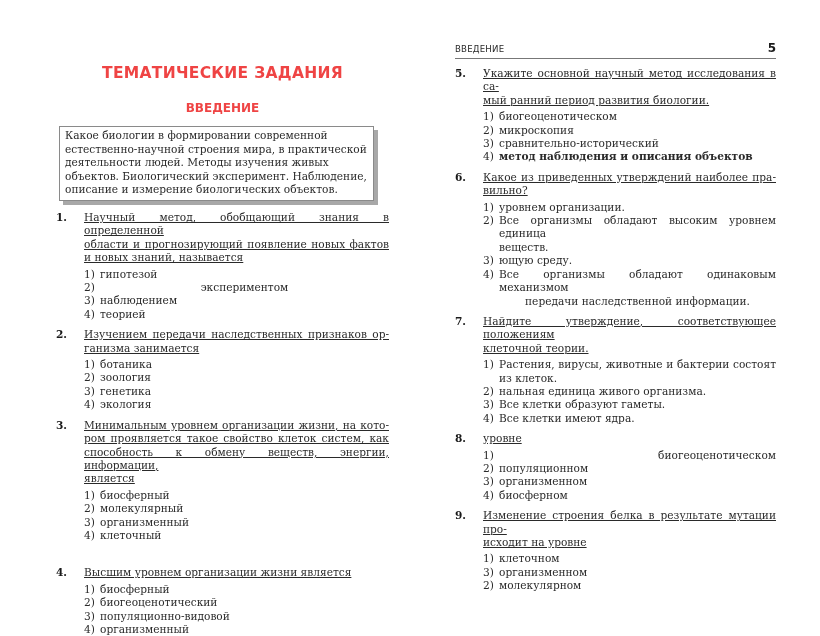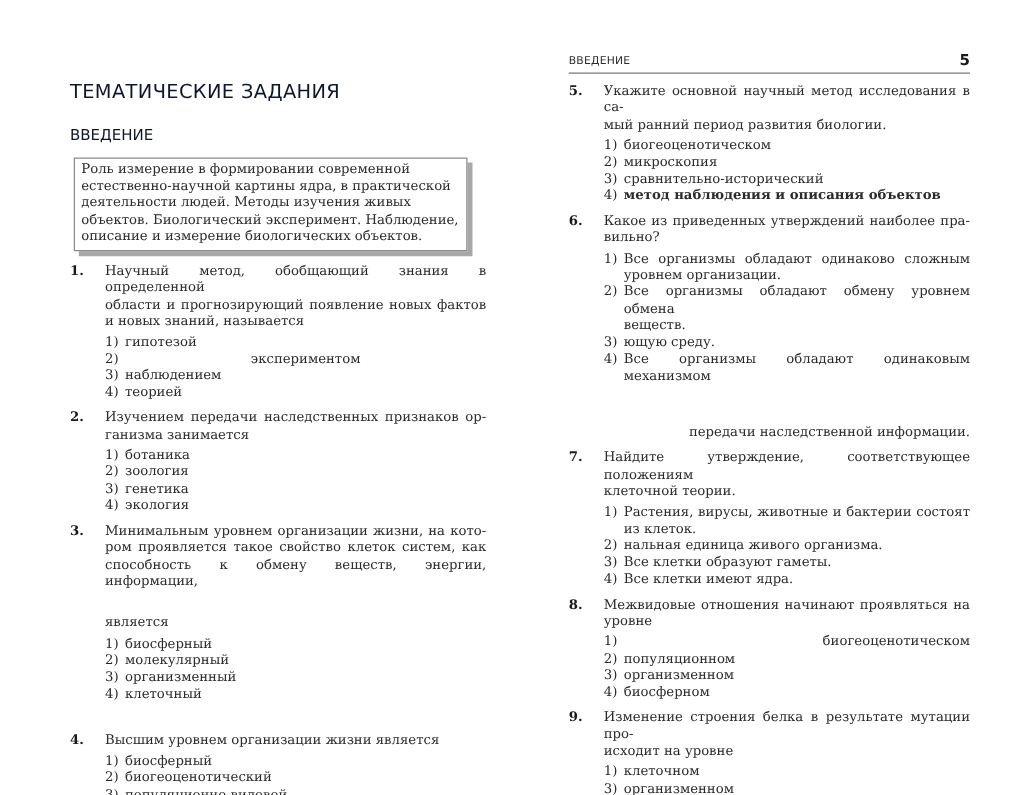--- a/index.html
+++ b/index.html
@@ -6,23 +6,23 @@
     body {
       width: 820px; height: 636px; position: relative; overflow: hidden;
       font-family: "DejaVu Serif", "Liberation Serif", serif;
       color: #2a2a2a;
     }
     .page { position: absolute; top: 0; height: 636px; }
     .page-left { left: 56px; width: 333px; }
     .page-right { left: 455px; width: 321px; }
 
     .title {
-      position: absolute; left: 0; width: 100%; text-align: left;
+      position: absolute; left: 0; width: 100%; text-align: center;
       font-family: "DejaVu Sans", "Liberation Sans", sans-serif;
-      font-weight: normal; color: #0f172a;
+      font-weight: bold; color: #ef4444;
     }
     .title-main { top: 64px; font-size: 15.5px; letter-spacing: 0.3px; }
     .title-sub { top: 101px; font-size: 12px; }
 
     .topic-box {
       position: absolute; left: 3px; top: 126px; width: 303px;
       border: 1px solid #8a8a8a; background: #fff;
       box-shadow: 4px 4px 0 #a8a8a8;
       padding: 2px 5px 3px 5px;
       font-size: 10.6px; line-height: 13.6px; color: #2a2a2a;
@@ -33,34 +33,34 @@
       border-bottom: 1px solid #777;
       height: 14px;
       font-family: "DejaVu Sans", "Liberation Sans", sans-serif;
     }
     .rh-title { position: absolute; left: 0; top: 0; font-size: 8.6px; color: #2a2a2a; letter-spacing: 0.2px; }
     .rh-page { position: absolute; right: 0; top: -3px; font-size: 12px; font-weight: bold; color: #1a1a1a; }
 
     .questions { position: absolute; left: 0; width: 100%; }
     .q { position: relative; padding-left: 28px; font-size: 10.6px; line-height: 13.4px; }
     .q-num { position: absolute; left: 0; top: 0; font-weight: bold; color: #1a1a1a; }
-    .q-text { text-align: justify; }
+    .q-text { text-align: justify; text-decoration: underline; }
     .opts { margin-top: 3px; }
     .opt { position: relative; padding-left: 16px; text-align: justify; }
     .opt-num { position: absolute; left: 0; top: 0; }
   </style>
 </head>
 <body>
 
 <div class="page page-left">
   <div class="title title-main">ТЕМАТИЧЕСКИЕ ЗАДАНИЯ</div>
   <div class="title title-sub">ВВЕДЕНИЕ</div>
   <div class="topic-box" id="topic-box">
-      <div>Роль измерение в формировании современной</div>
-      <div>естественно-научной картины ядра, в практической</div>
+      <div>Какое биологии в формировании современной</div>
+      <div>естественно-научной строения мира, в практической</div>
       <div>деятельности людей. Методы изучения живых</div>
       <div>объектов. Биологический эксперимент. Наблюдение,</div>
       <div>описание и измерение биологических объектов.</div>
     </div>
   <div class="questions" id="questions-left" style="top:211px;">
       <div class="q">
         <span class="q-num">1.</span>
         <div class="q-text">
           <div style="text-align: justify; text-align-last: justify;">Научный метод, обобщающий знания в определенной</div>
           <div style="text-align: justify; text-align-last: justify;">области и прогнозирующий появление новых фактов</div>
@@ -109,21 +109,21 @@
             <div style="text-align: left;">экология</div>
           </div>
         </div>
       </div>
       <div class="q" style="margin-top: 7px;">
         <span class="q-num">3.</span>
         <div class="q-text">
           <div style="text-align: justify; text-align-last: justify;">Минимальным уровнем организации жизни, на кото-</div>
           <div style="text-align: justify; text-align-last: justify;">ром проявляется такое свойство клеток систем, как</div>
           <div style="text-align: justify; text-align-last: justify;">способность к обмену веществ, энергии, информации,</div>
-          <div style="text-align: left; text-align-last: left; margin-top: 20px;">является</div>
+          <div style="text-align: left; text-align-last: left;">является</div>
         </div>
         <div class="opts">
           <div class="opt">
             <span class="opt-num">1)</span>
             <div style="text-align: left;">биосферный</div>
           </div>
           <div class="opt">
             <span class="opt-num">2)</span>
             <div style="text-align: left;">молекулярный</div>
           </div>
@@ -197,36 +197,35 @@
       </div>
       <div class="q" style="margin-top: 7px;">
         <span class="q-num">6.</span>
         <div class="q-text">
           <div style="text-align: justify; text-align-last: justify;">Какое из приведенных утверждений наиболее пра-</div>
           <div style="text-align: left; text-align-last: left;">вильно?</div>
         </div>
         <div class="opts">
           <div class="opt">
             <span class="opt-num">1)</span>
-            <div style="text-align: justify; text-align-last: justify;">Все организмы обладают одинаково сложным</div>
             <div style="text-align: left;">уровнем организации.</div>
           </div>
           <div class="opt">
             <span class="opt-num">2)</span>
-            <div style="text-align: justify; text-align-last: justify;">Все организмы обладают обмену уровнем обмена</div>
+            <div style="text-align: justify; text-align-last: justify;">Все организмы обладают высоким уровнем единица</div>
             <div style="text-align: left;">веществ.</div>
           </div>
           <div class="opt">
             <span class="opt-num">3)</span>
             <div style="text-align: left;">ющую среду.</div>
           </div>
           <div class="opt">
             <span class="opt-num">4)</span>
             <div style="text-align: justify; text-align-last: justify;">Все организмы обладают одинаковым механизмом</div>
-            <div style="text-align: right; margin-top: 32px;">передачи наследственной информации.</div>
+            <div style="text-align: center;">передачи наследственной информации.</div>
           </div>
         </div>
       </div>
       <div class="q" style="margin-top: 7px;">
         <span class="q-num">7.</span>
         <div class="q-text">
           <div style="text-align: justify; text-align-last: justify;">Найдите утверждение, соответствующее положениям</div>
           <div style="text-align: left; text-align-last: left;">клеточной теории.</div>
         </div>
         <div class="opts">
@@ -245,21 +244,20 @@
           </div>
           <div class="opt">
             <span class="opt-num">4)</span>
             <div style="text-align: left;">Все клетки имеют ядра.</div>
           </div>
         </div>
       </div>
       <div class="q" style="margin-top: 7px;">
         <span class="q-num">8.</span>
         <div class="q-text">
-          <div style="text-align: justify; text-align-last: justify;">Межвидовые отношения начинают проявляться на</div>
           <div style="text-align: left; text-align-last: left;">уровне</div>
         </div>
         <div class="opts">
           <div class="opt">
             <span class="opt-num">1)</span>
             <div style="text-align: right;">биогеоценотическом</div>
           </div>
           <div class="opt">
             <span class="opt-num">2)</span>
             <div style="text-align: left;">популяционном</div>

